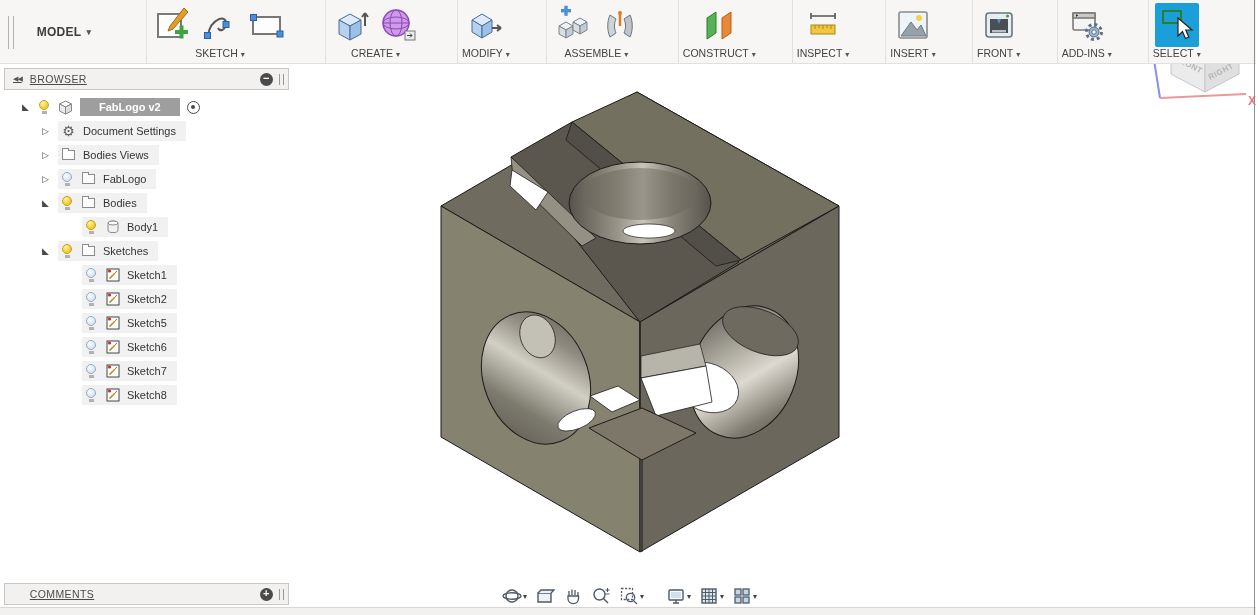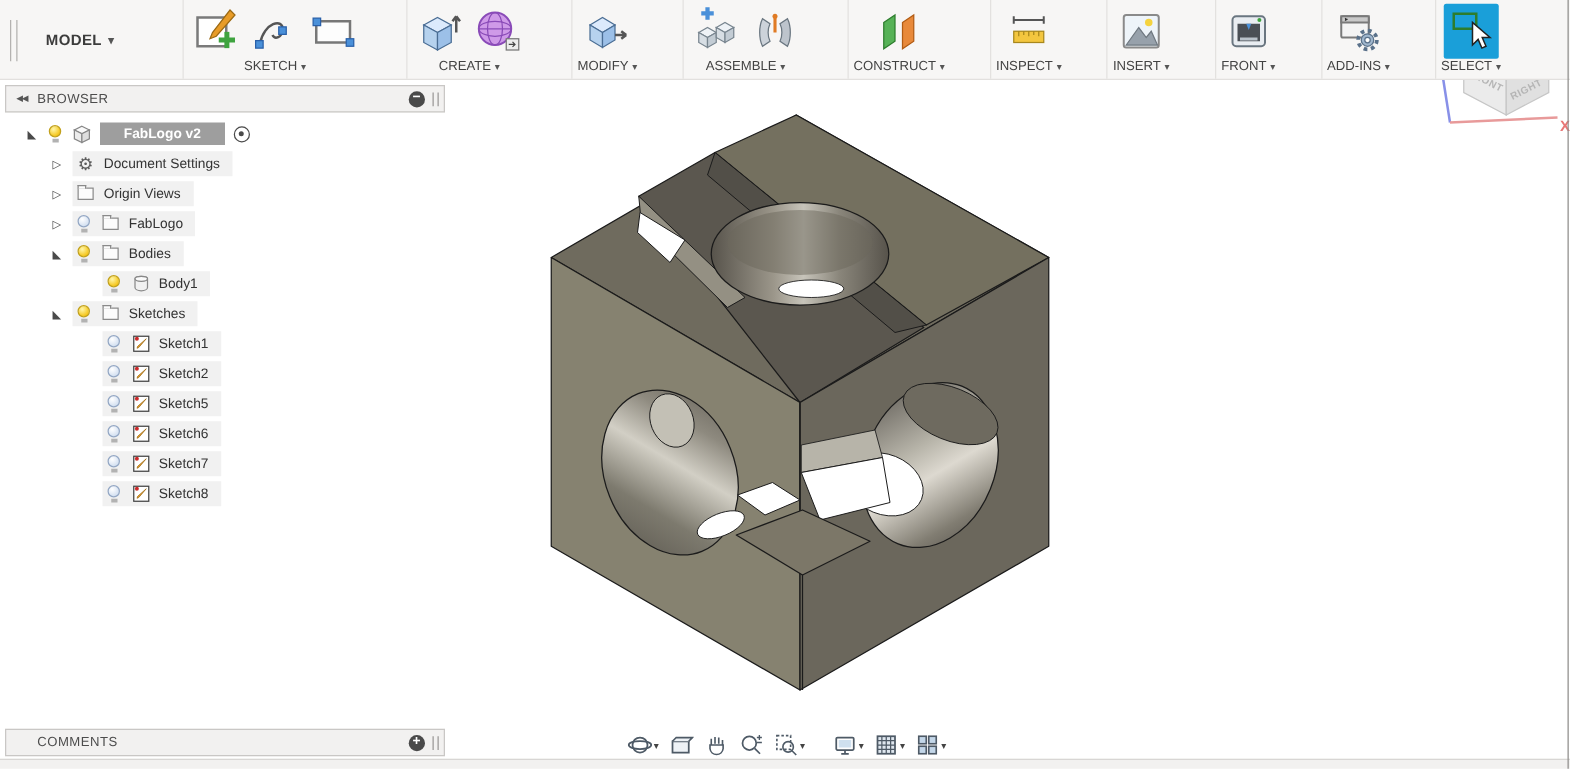--- a/index.html
+++ b/index.html
@@ -13,23 +13,23 @@
     font-size:12px; font-weight:bold; color:#3c3c3c; letter-spacing:.3px; cursor:pointer; }
   .workspace .caret { margin-left:5px; font-size:9px; color:#555; }
   .tgroup { display:flex; flex-direction:column; align-items:center; justify-content:space-between;
     padding:3px 4px 2px 4px; border-left:1px solid #e3e1df;margin-left:32px; }
   .ticons { display:flex; align-items:center; gap:3px; height:44px; }
   .tbtn { width:44px; height:44px; display:flex; align-items:center; justify-content:center; border-radius:2px; }
   .tbtn.active { background:#1a9fd9; }
   .tlabel { font-size:10.5px; color:#424242; white-space:nowrap; padding-bottom:2px; }
   .tlabel .caret { font-size:8px; color:#555; margin-left:3px; }
   
-  .panel-header { position:absolute; left:4px; width:352px; height:22px; background:#f2f1f0;
+  .panel-header { position:absolute; left:4px; width:285px; height:22px; background:#f2f1f0;
     border:1px solid #c9c7c5; display:flex; align-items:center; font-size:10.5px; color:#4c4c4c;
-    letter-spacing:.4px; }
+    letter-spacing:.4px;text-decoration:underline; }
   .ph-left { margin:0 8px 0 8px; font-size:7px; color:#555; letter-spacing:-1px; }
   .ph-title { flex:1; }
   .ph-circle { width:13px; height:13px; border-radius:50%; background:#4a4a4a; color:#fff;
     font-size:11px; line-height:11px; text-align:center; margin-right:6px; font-weight:bold; }
   .ph-grip { width:5px; height:11px; border-left:1px solid #9a9896; border-right:1px solid #9a9896; margin-right:4px; }
   
   .tree { position:absolute; left:4px; top:95px; width:300px; }
   .trow { height:24px; display:flex; align-items:center; column-gap:7px; }
   .exp { width:11px; font-size:9px; color:#4a4a4a; text-align:center; flex:0 0 auto; cursor:pointer; }
   .band { display:inline-flex; align-items:center; column-gap:7px; background:#f1f1f1;
@@ -376,21 +376,21 @@
       <span class="tlbl">Document Settings</span>
     </span>
   </div>
 
   <div class="trow" style="padding-left:36px">
     <span class="exp">▷</span>
     <span class="band">
       <span class="icw">
           <span class="folder"></span>
         </span>
-      <span class="tlbl">Origin Views</span>
+      <span class="tlbl">Bodies Views</span>
     </span>
   </div>
 
   <div class="trow" style="padding-left:36px">
     <span class="exp">▷</span>
     <span class="band">
       <span class="bulb off">
           <i></i>
         </span>
       <span class="icw">

